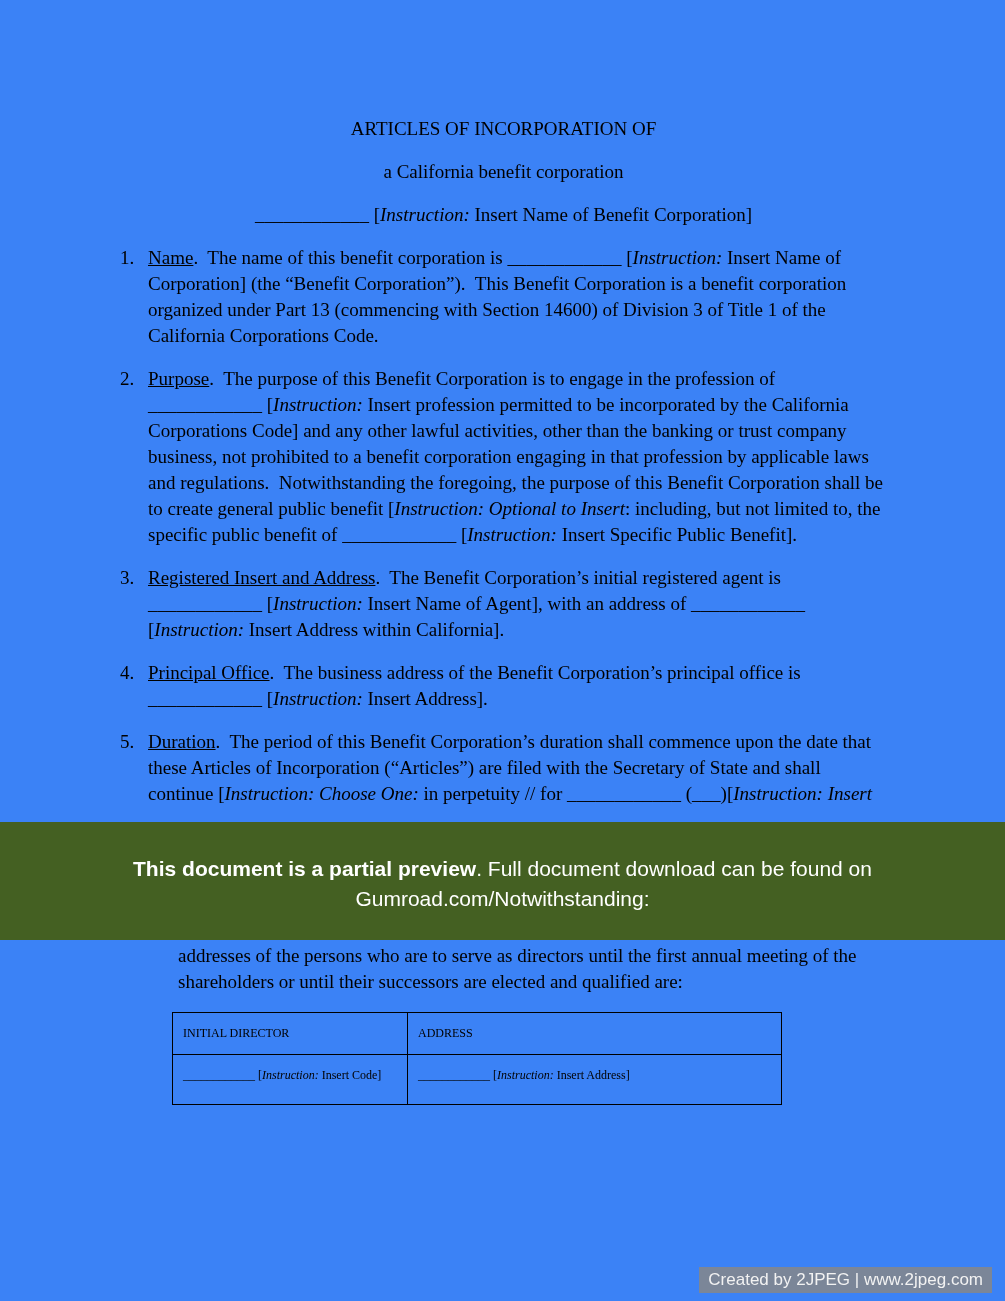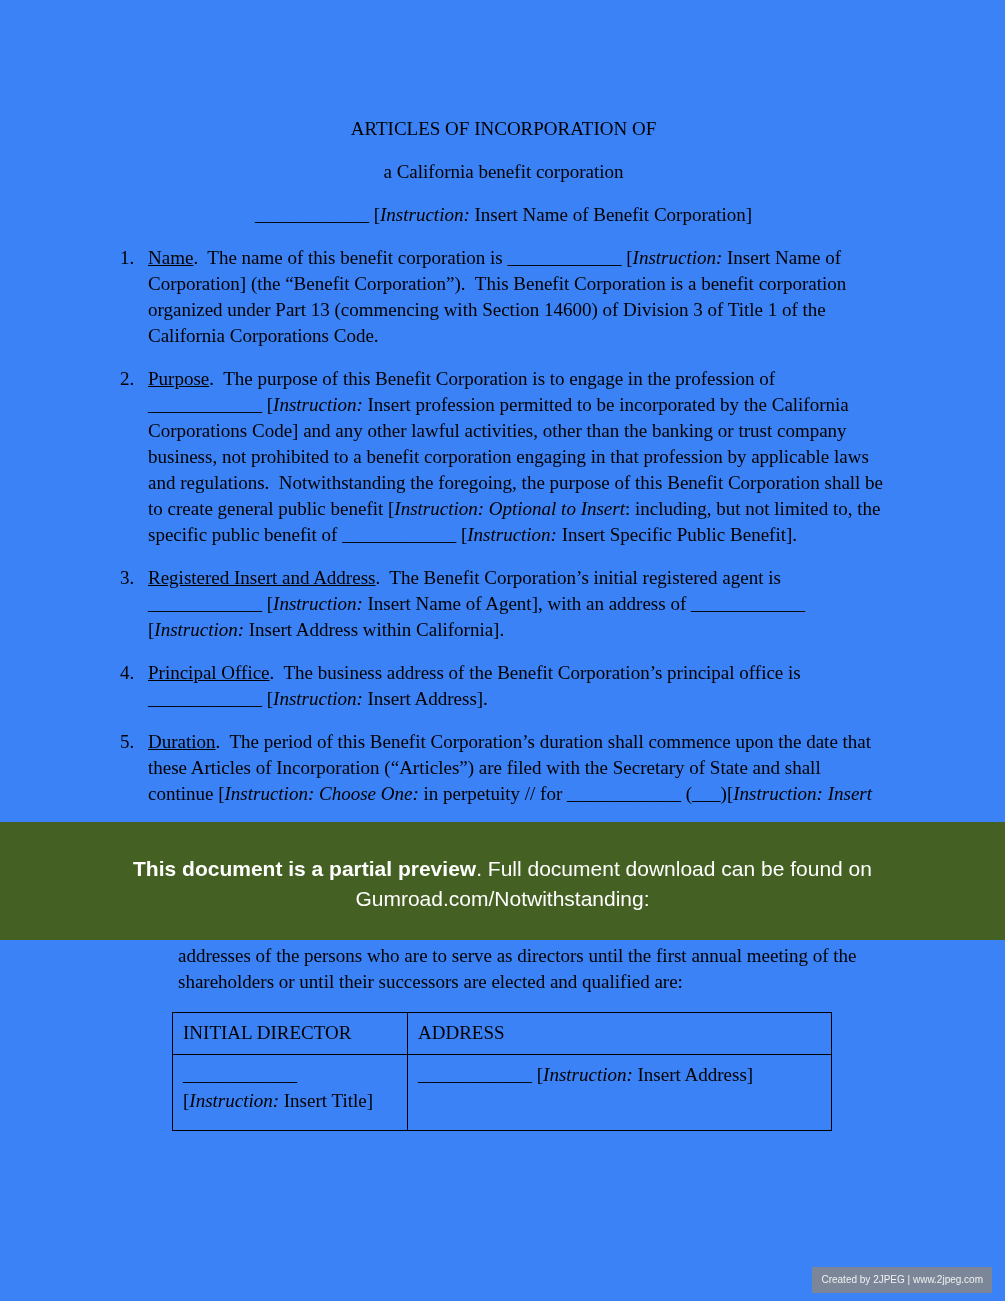--- a/index.html
+++ b/index.html
@@ -27,22 +27,22 @@
   .center { text-align: center; }
   .item { position: relative; padding-left: 28px; margin: 0 0 17px 0; }
   .item .num { position: absolute; left: 0; top: 0; }
   .seg-i { font-style: italic; }
   .seg-u { text-decoration: underline; }
   .cont { margin-top: 110px !important; margin-left: 58px !important; width: 709px; }
   table.directors {
     border-collapse: collapse;
     margin-left: 52px;
     margin-top: 15px;
-    width: 660px;
-    font-size: 19px;
+    width: 610px;
+    font-size: 12px;
     line-height: 26px;
   }
   table.directors th, table.directors td {
     border: 1px solid #000000;
     font-weight: normal;
     text-align: left;
     vertical-align: top;
     padding: 7px 10px 8px 10px;
   }
   table.directors th.c1, table.directors td.c1 { width: 235px; }
@@ -64,21 +64,21 @@
   }
   .banner .b { font-weight: bold; }
   .banner-link { color: #ffffff; text-decoration: underline; cursor: pointer; }
   .watermark {
     position: absolute;
     right: 13px;
     bottom: 8px;
     background: rgba(135, 135, 135, 0.85);
     color: #f2f2f2;
     font-family: "Liberation Sans", sans-serif;
-    font-size: 10px;
+    font-size: 17px;
     line-height: 18px;
     padding: 4px 9px;
     z-index: 6;
   }
 </style>
 </head>
 <body>
 
 <div class="page">
 
@@ -115,21 +115,21 @@
 
     <p class="cont"><span>____________ (___) [</span><span class="seg-i">Instruction:</span><span> Insert Amount of Initial Directors], and the names and addresses of the persons who are to serve as directors until the first annual meeting of the shareholders or until their successors are elected and qualified are:</span></p>
 
     <table class="directors">
       <tbody>
         <tr>
           <th class="c1">INITIAL DIRECTOR</th>
           <th class="c2">ADDRESS</th>
         </tr>
         <tr>
-          <td class="c1"><span>____________ [</span><span class="seg-i">Instruction:</span><span> Insert Title]</span></td>
+          <td class="c1"><span>____________ [</span><span class="seg-i">Instruction:</span><span> Insert Code]</span></td>
           <td class="c2"><span>____________ [</span><span class="seg-i">Instruction:</span><span> Insert Address]</span></td>
         </tr>
       </tbody>
     </table>
 
   </div>
 
   <div class="banner">
     <div class="banner-line"><span class="b">This document is a partial preview</span><span>. Full document download can be found on</span></div>
     <div class="banner-line">Gumroad.com/Notwithstanding:</div>

